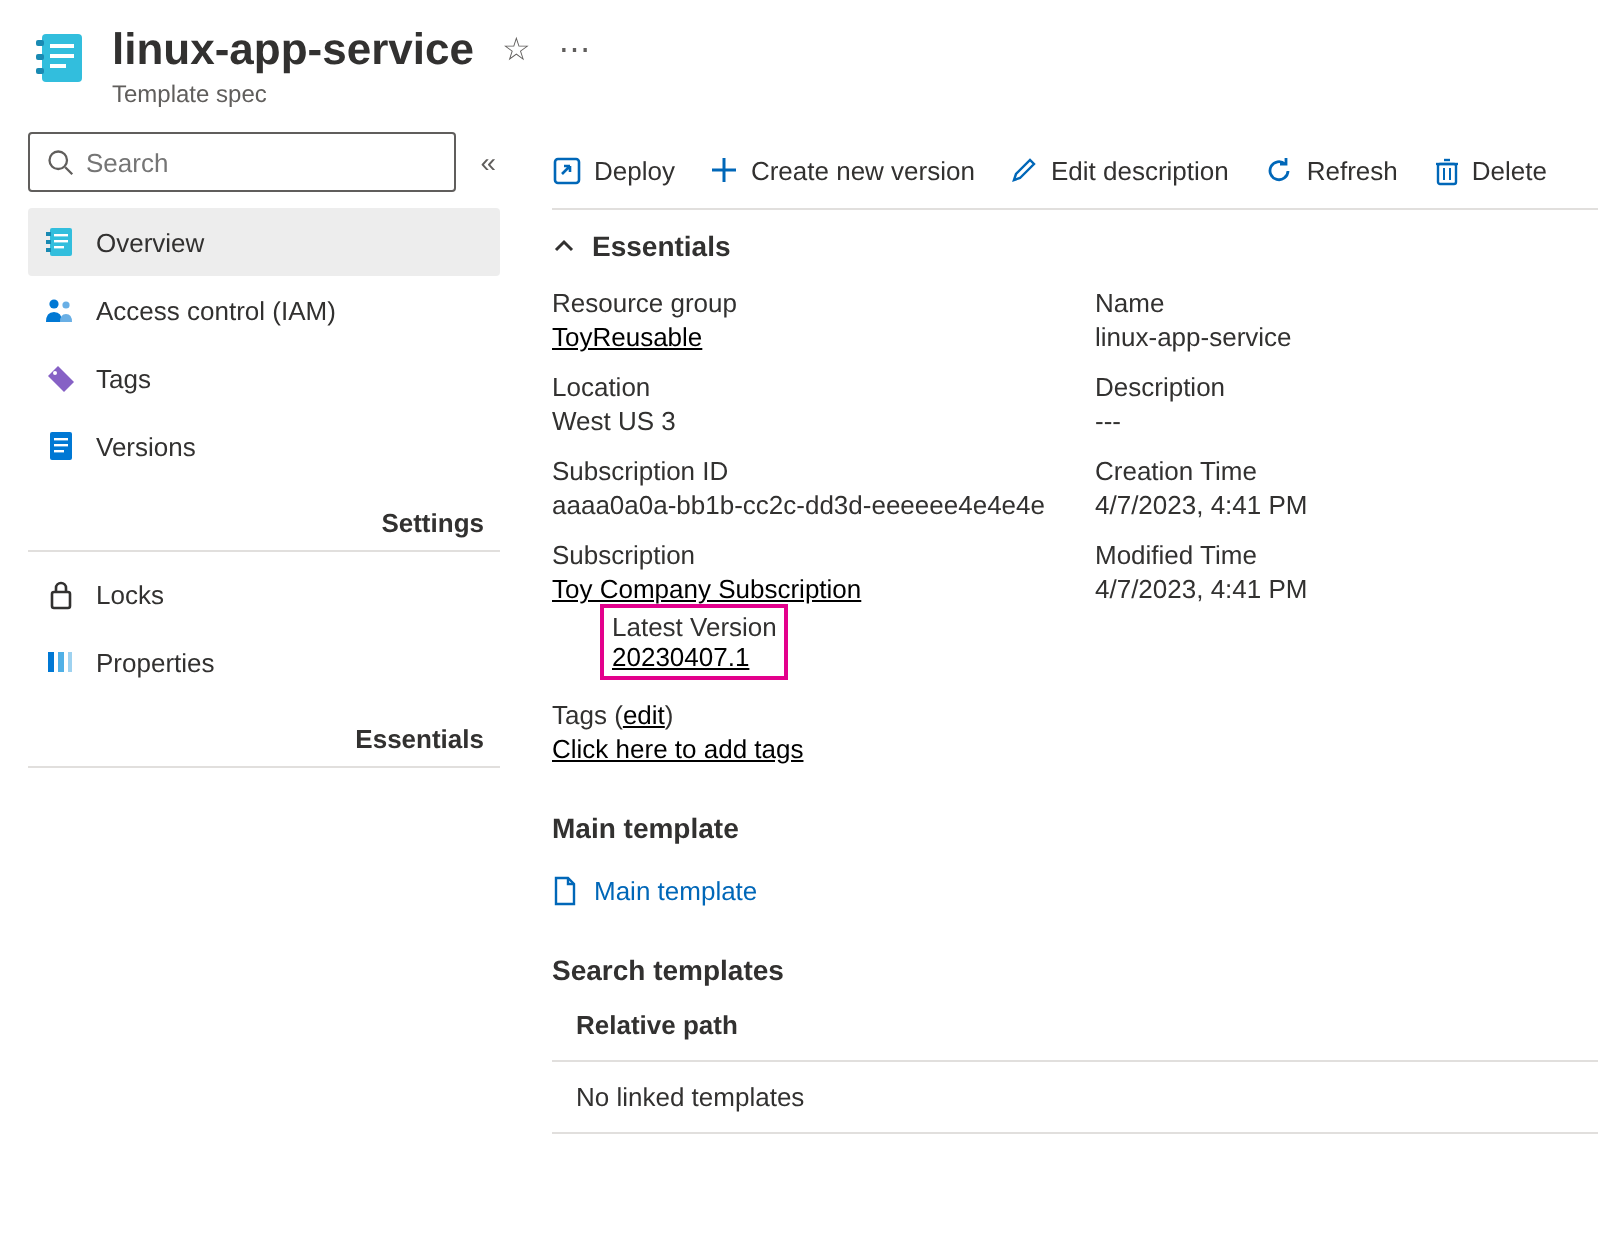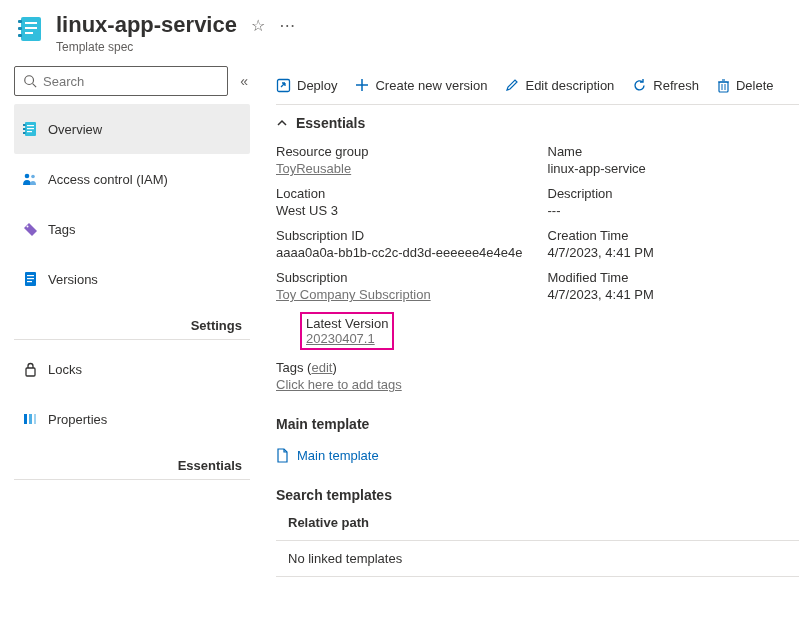--- a/index.html
+++ b/index.html
@@ -42,21 +42,21 @@
     padding:0 8px;
     border-radius:2px;
   }
   .search-box input {
     border:none; outline:none; flex:1; font-size:13px;
     background:transparent;
   }
   .collapse-chevron { color:#605e5c; font-size:14px; cursor:pointer; padding:4px 2px;}
   .nav-item {
     display:flex; align-items:center;
-    height:50px;
+    height:34px;
     padding:0 8px;
     cursor:pointer;
     gap:10px;
     font-size:13px;
     border-radius:2px;
   }
   .nav-item.active { background:#ededed; }
   .nav-icon { width:16px; height:16px; display:flex; align-items:center; justify-content:center; }
   .section-heading {
     font-size:13px; font-weight:600; color:#323130;
@@ -92,21 +92,21 @@
   }
   .essentials-grid {
     display:grid;
     grid-template-columns: 1fr 1fr;
     column-gap:20px;
     row-gap:8px;
     padding: 4px 0 4px 0;
   }
   .field-label { font-size:13px; color:#323130; }
   .field-value { font-size:13px; color:#323130; margin-top:2px;}
-  .link { color:#737373; text-decoration:underline; cursor:pointer;}
+  .link { color:#000000; text-decoration:underline; cursor:pointer;}
   .highlight-box {
     border:2px solid #e3008c;
     display:inline-block;
     padding:2px 6px 4px 1px;
   }
   .highlight-box.tight { padding:2px 4px 2px 4px;}
   .version-banner {
     font-size:15px; font-weight:600;
     margin-top:14px;
     display:inline-block;
@@ -301,21 +301,21 @@
       <div>
         <div class="field-label">Resource group</div>
         <div class="field-value"><span class="link">ToyReusable</span></div>
         <div class="field-label" style="margin-top:10px;">Location</div>
         <div class="field-value">West US 3</div>
         <div class="field-label" style="margin-top:10px;">Subscription ID</div>
         <div class="field-value">aaaa0a0a-bb1b-cc2c-dd3d-eeeeee4e4e4e</div>
         <div class="field-label" style="margin-top:10px;">Subscription</div>
         <div class="field-value"><span class="link">Toy Company Subscription</span></div>
 
-        <div style="margin-top:10px;padding-left:24px;">
+        <div style="padding-left:24px;">
           <span class="highlight-box tight">
             <span class="field-label">Latest Version</span><br>
             <span class="link">20230407.1</span>
           </span>
         </div>
 
         <div class="field-label" style="margin-top:10px;">
           <span>Tags</span>
           <span> (</span><span class="link" style="text-decoration:underline;">edit</span><span>)</span>
         </div>

